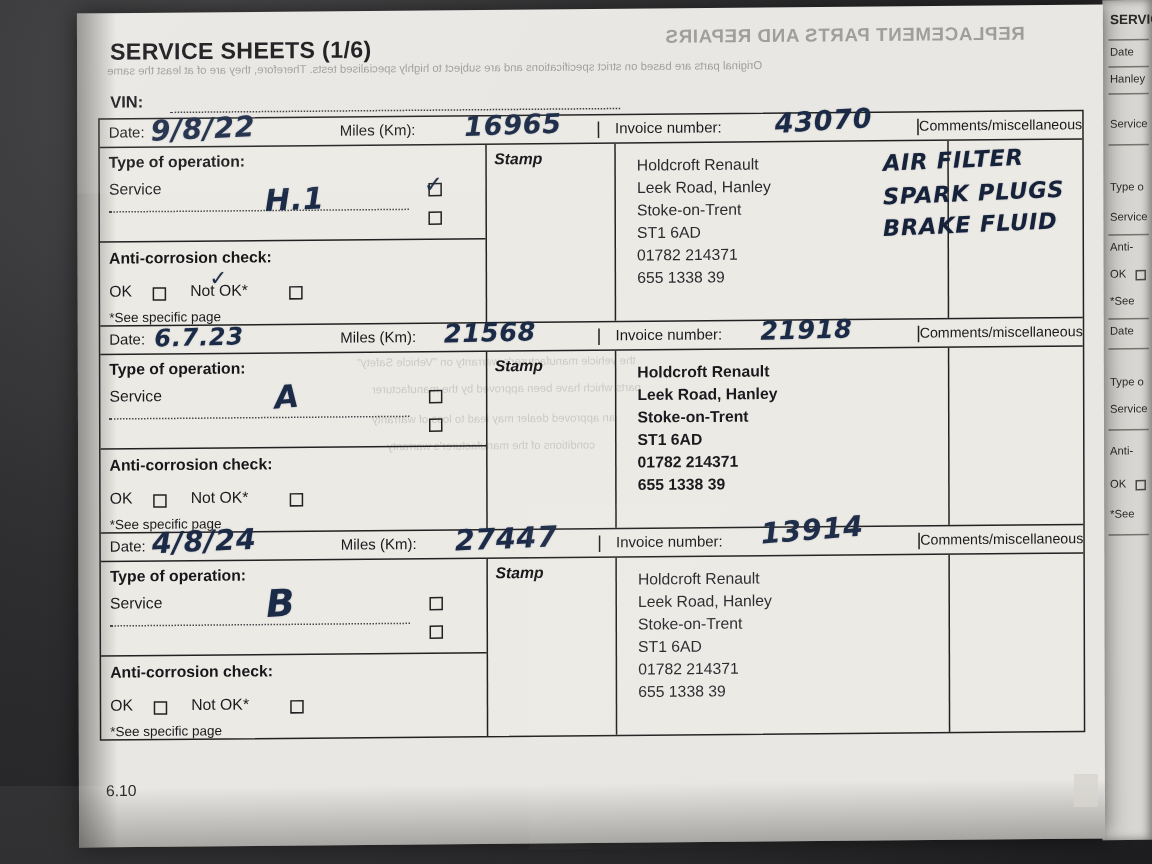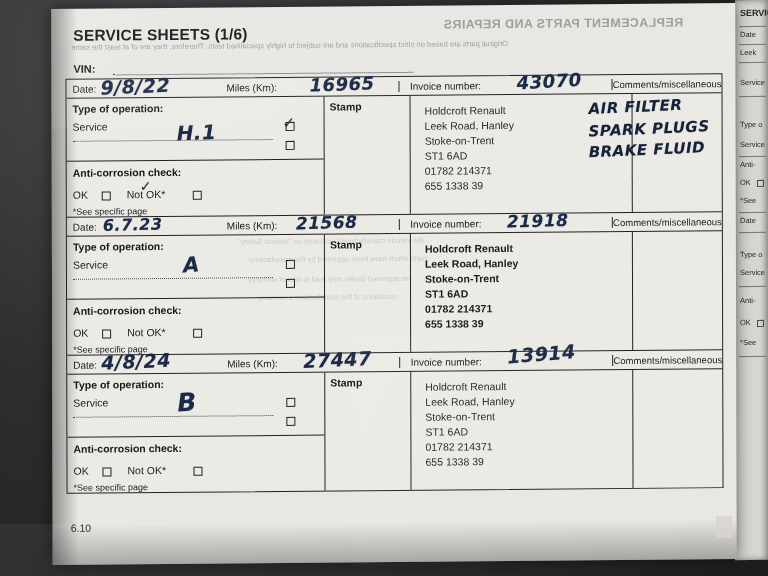--- a/index.html
+++ b/index.html
@@ -207,20 +207,21 @@
   }
   .col-ops {
     width: 257px;
     border-right: 1.2px solid #222;
     position: relative;
   }
   .col-stamp {
     width: 85px;
     border-right: 1.2px solid #222;
     position: relative;
+    font-style: italic;
   }
   .col-addr {
     width: 207px;
     border-right: 1.2px solid #222;
     position: relative;
     padding: 8px 0 0 14px;
   }
   .col-comments {
     flex: 1;
     position: relative;
@@ -359,21 +360,21 @@
 </head>
 <body>
 
 <div id="photo">
 
   <div id="right-page">
     <div class="rp-text" style="top:8px; font-weight:bold; font-size:9px;">SERVIC</div>
     <div class="rp-line" style="top:26px;"></div>
     <div class="rp-text" style="top:30px;">Date</div>
     <div class="rp-line" style="top:44px;"></div>
-    <div class="rp-text" style="top:48px;">Leek</div>
+    <div class="rp-text" style="top:48px;">Hanley</div>
     <div class="rp-line" style="top:62px;"></div>
     <div class="rp-text" style="top:78px;">Service</div>
     <div class="rp-line" style="top:96px;"></div>
     <div class="rp-text" style="top:120px;">Type o</div>
     <div class="rp-text" style="top:140px;">Service</div>
     <div class="rp-line" style="top:156px;"></div>
     <div class="rp-text" style="top:160px;">Anti-</div>
     <div class="rp-text" style="top:178px;">OK</div>
     <div class="rp-box" style="left:22px; top:180px;"></div>
     <div class="rp-text" style="top:196px;">*See</div>

